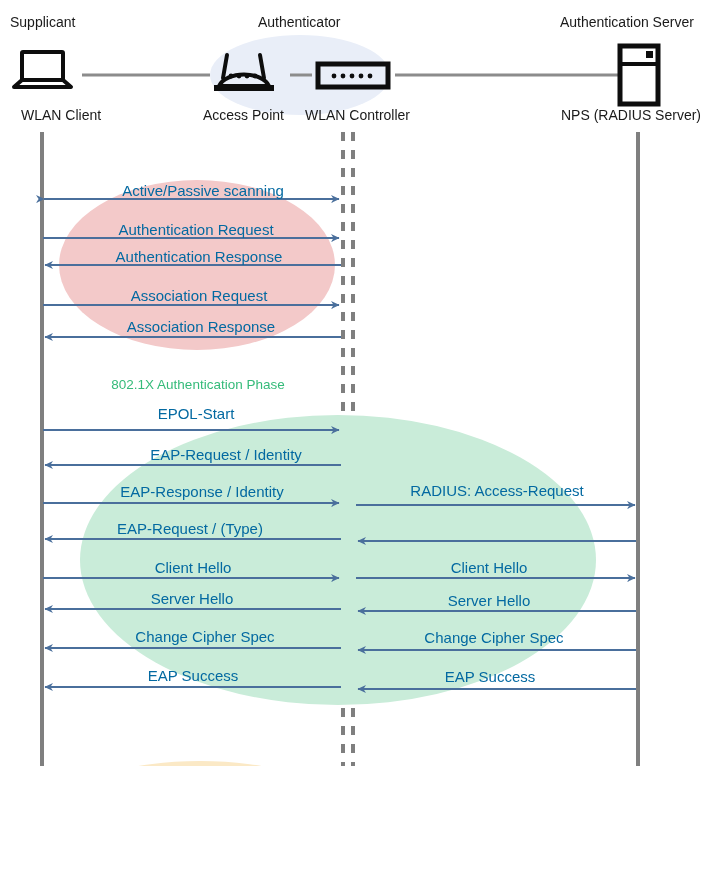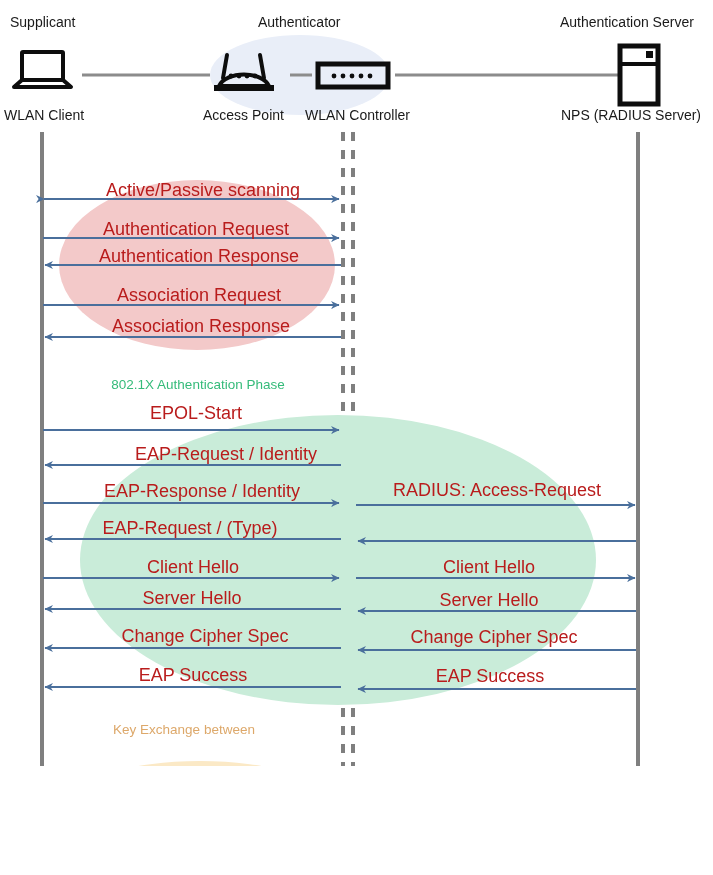--- a/index.html
+++ b/index.html
@@ -34,22 +34,22 @@
   }
   .node-title {
     font-size: 14px;
     color: #1a1a1a;
   }
   .node-sub {
     font-size: 14px;
     color: #1a1a1a;
   }
   .msg {
-    font-size: 18px;
-    color: #b91c1c;
+    font-size: 15px;
+    color: #0369a1;
     text-align: right;
     transform: translateX(-50%);
   }
   .phase-title {
     font-size: 13.5px;
     font-weight: normal;
     text-align: center;
     transform: translateX(-50%);
     line-height: 18px;
   }
@@ -153,34 +153,33 @@
 
     <g stroke="#4a6f9c" stroke-width="2.2">
       <line x1="341" y1="776" x2="45" y2="776" marker-end="url(#ar-l)"></line>
       <line x1="43" y1="794" x2="339" y2="794" marker-end="url(#ar-r)"></line>
       <line x1="341" y1="812" x2="45" y2="812" marker-end="url(#ar-l)"></line>
       <line x1="43" y1="831" x2="339" y2="831" marker-end="url(#ar-r)"></line>
     </g>
   </svg>
 
   <div class="lbl node-title" style="left:10px; top:15px;">Supplicant</div>
-  <div class="lbl node-sub" style="left:4px; top:108px;">WLAN Client</div>
+  <div class="lbl node-sub" style="left:21px; top:108px;">WLAN Client</div>
 
   <div class="lbl node-title" style="left:258px; top:15px;">Authenticator</div>
   <div class="lbl node-sub" style="left:203px; top:108px;">Access Point</div>
 
   <div class="lbl node-sub" style="left:305px; top:108px;">WLAN Controller</div>
 
   <div class="lbl node-title" style="left:560px; top:15px;">Authentication Server</div>
   <div class="lbl node-sub" style="left:561px; top:108px;">NPS (RADIUS Server)</div>
 
 
   <div class="lbl phase-title phase-2" style="left:198px; top:376px;">802.1X Authentication Phase</div>
 
-  <div class="lbl phase-title phase-3" style="left:184px; top:721px;">Key Exchange between</div>
 
   <div class="lbl msg" style="left:203px; top:183px;">Active/Passive scanning</div>
   <div class="lbl msg" style="left:196px; top:222px;">Authentication  Request</div>
   <div class="lbl msg" style="left:199px; top:249px;">Authentication  Response</div>
   <div class="lbl msg" style="left:199px; top:288px;">Association Request</div>
   <div class="lbl msg" style="left:201px; top:319px;">Association Response</div>
 
   <div class="lbl msg" style="left:196px; top:406px;">EPOL-Start</div>
   <div class="lbl msg" style="left:206px; top:447px;padding-left:40px;">EAP-Request / Identity</div>
   <div class="lbl msg" style="left:202px; top:484px;">EAP-Response / Identity</div>

